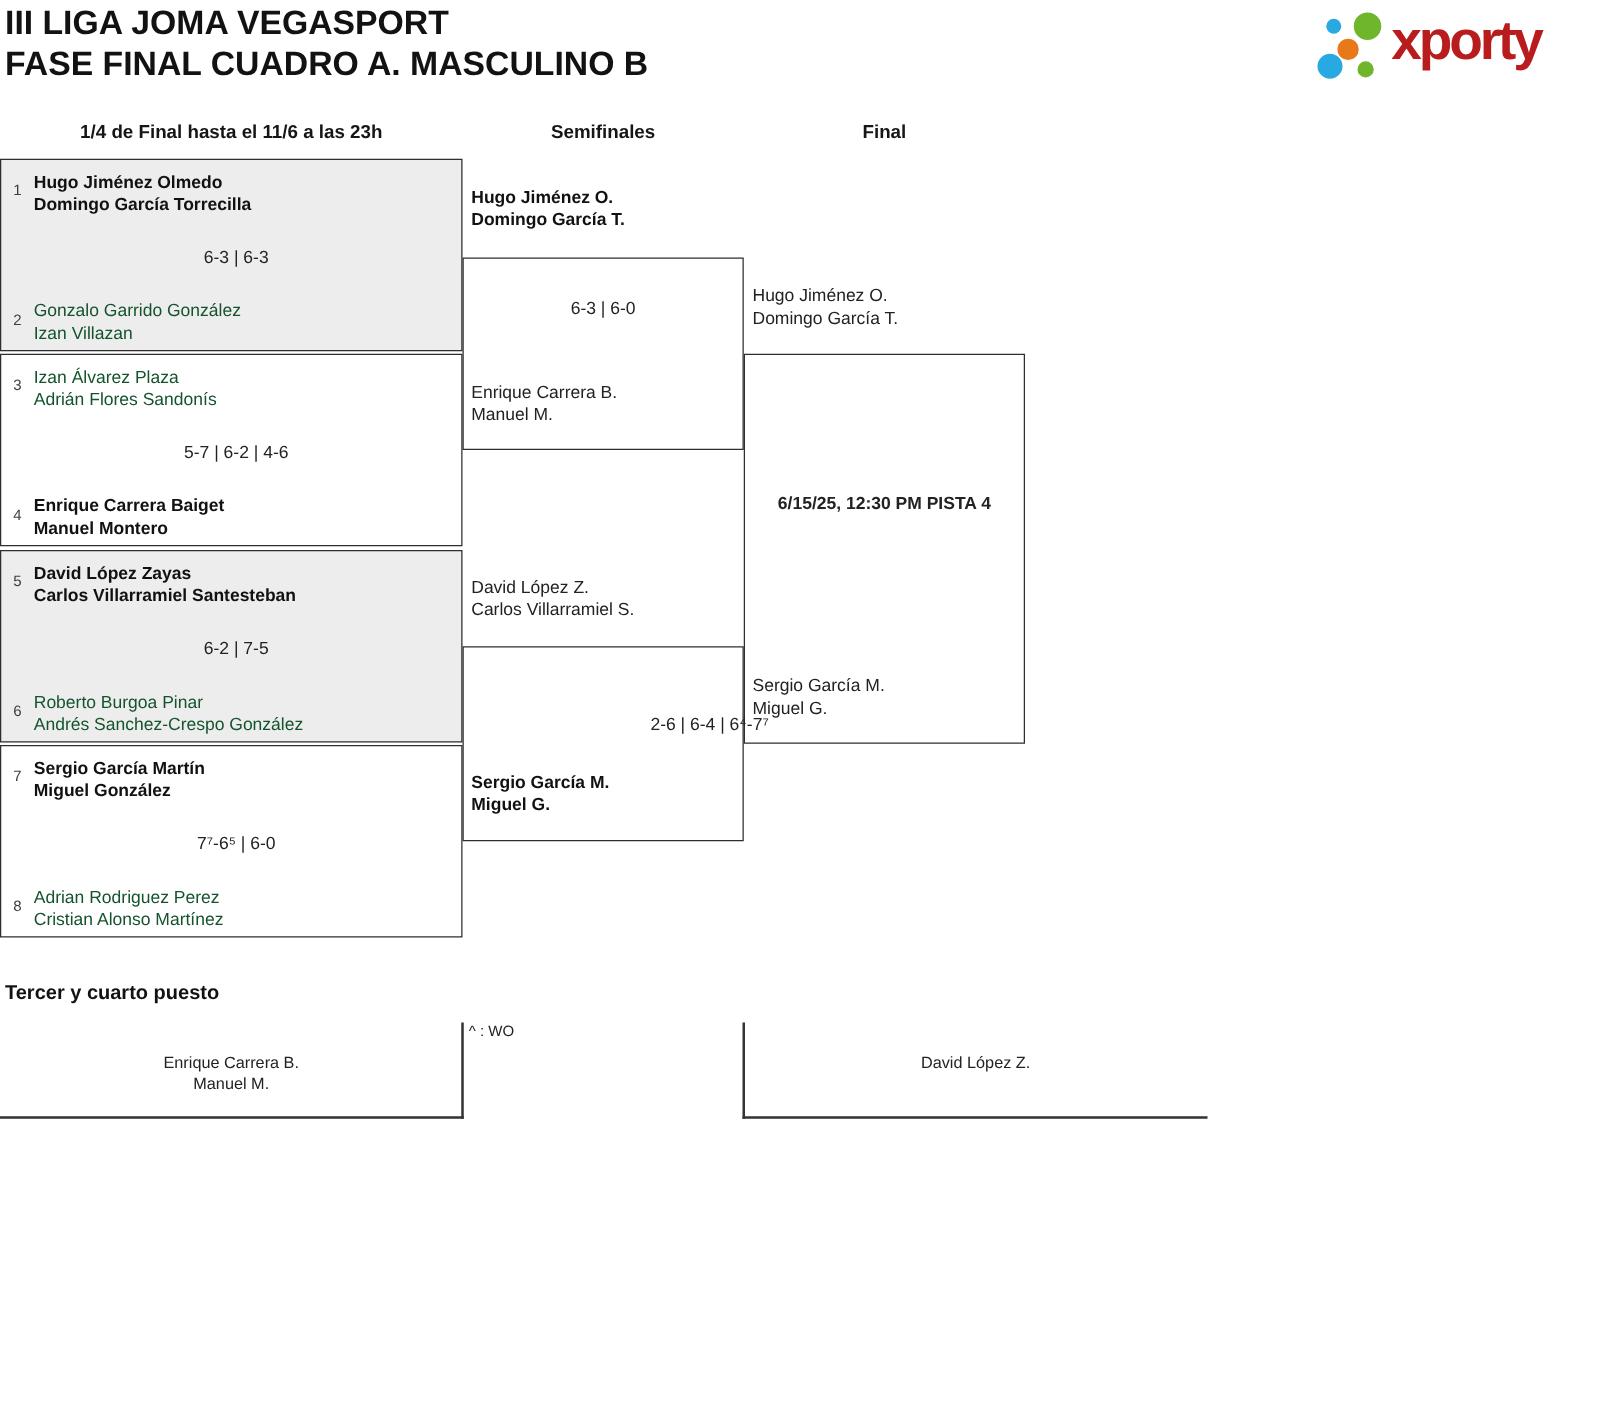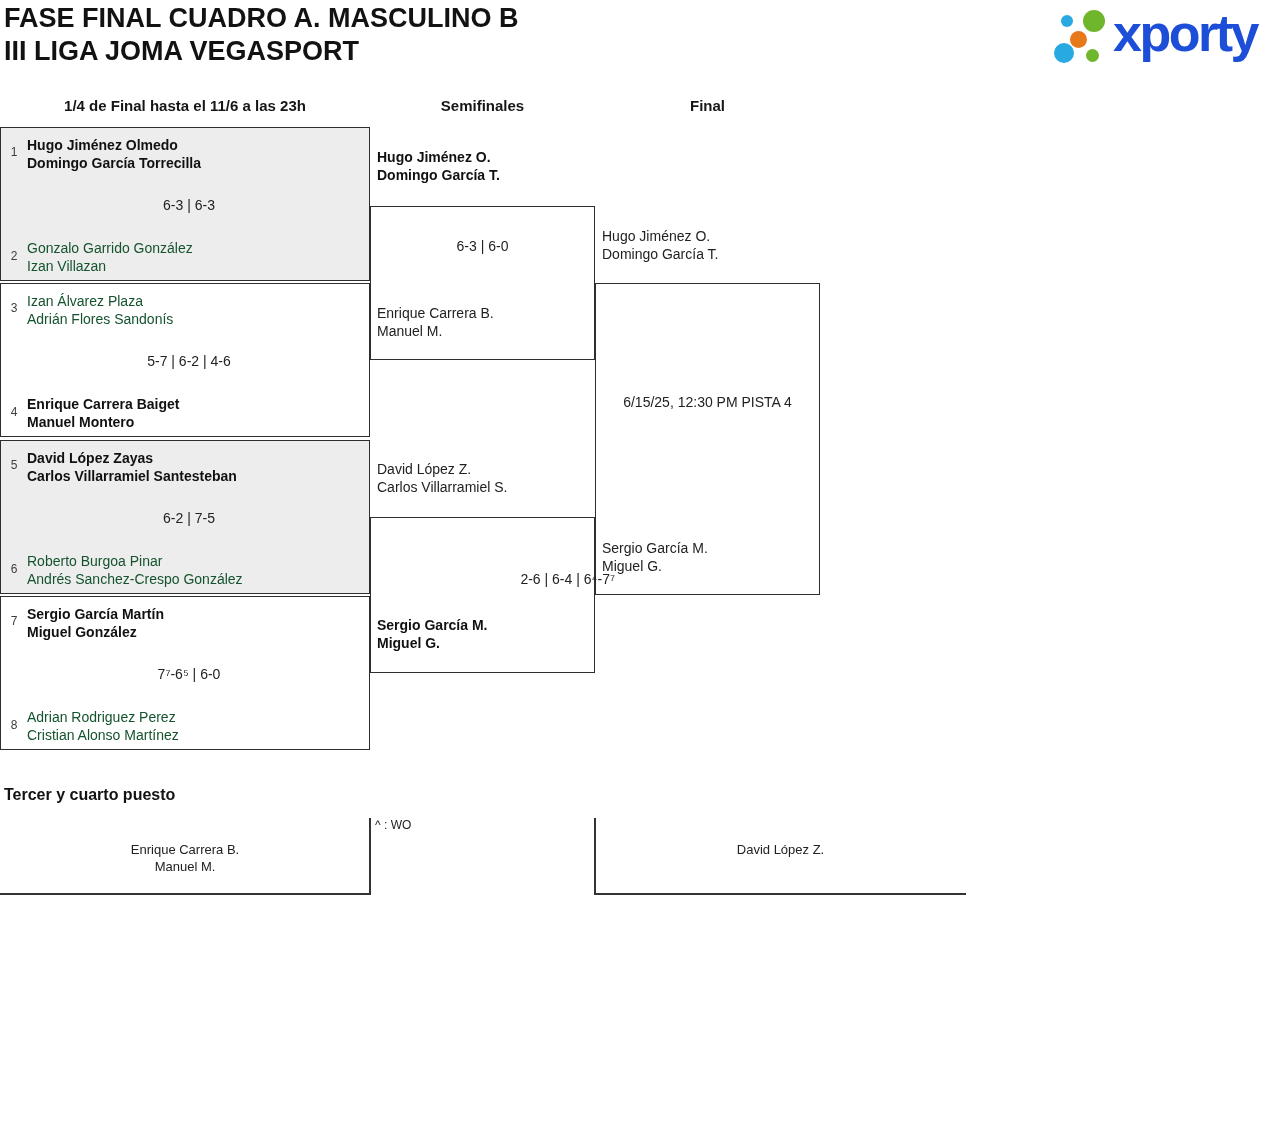--- a/index.html
+++ b/index.html
@@ -16,22 +16,22 @@
   #rh-sf { left:370px; width:225px; }
   #rh-f  { left:595px; width:225px; }
 
   
   .logo-dot { position:absolute; border-radius:50%; }
   #dot-blue-sm   { left:1061px; top:15px; width:12px; height:12px; background:#29a9e1; }
   #dot-green-lg  { left:1083px; top:10px; width:22px; height:22px; background:#70b62c; }
   #dot-orange    { left:1070px; top:31px; width:17px; height:17px; background:#e8791b; }
   #dot-blue-lg   { left:1054px; top:43px; width:20px; height:20px; background:#29a9e1; }
   #dot-green-sm  { left:1086px; top:49px; width:13px; height:13px; background:#70b62c; }
-  #logo-text { position:absolute; left:1113px; top:5px; font-size:52px; line-height:56px;
-               font-weight:700; letter-spacing:-2.5px; color:#1d4ed8; }
+  #logo-text { position:absolute; left:1113px; top:5px; font-size:44px; line-height:56px;
+               font-weight:700; letter-spacing:-2.5px; color:#b91c1c; }
 
   
   .match-box { position:absolute; box-sizing:border-box; border:1px solid #2e2e2e; }
   .qf  { left:0; width:370px; height:154px; background:#ffffff; }
   .alt { background:#ededed; }
   #qf1 { top:127px; } #qf2 { top:283px; } #qf3 { top:440px; } #qf4 { top:596px; }
   #sf1 { left:370px; top:206px; width:225px; height:154px; background:transparent; }
   #sf2 { left:370px; top:517px; width:225px; height:156px; background:transparent; }
   #final-box { left:595px; top:283px; width:225px; height:312px; background:transparent; }
 
@@ -46,21 +46,21 @@
 
   
   .label { position:absolute; font-size:14px; line-height:18px; color:#222; }
   #sf1-winner { left:377px; top:148px; font-weight:700; color:#111; }
   #sf1-score  { left:370px; width:225px; top:237px; text-align:center; }
   #sf1-loser  { left:377px; top:304px; }
   #sf2-winner { left:377px; top:460px; }
   #sf2-score  { left:370px; width:245px; top:550px; text-align:right;margin-top:20px; }
   #sf2-loser  { left:377px; top:616px; font-weight:700; color:#111; }
   #final-top    { left:602px; top:227px; }
-  #final-info   { left:595px; width:225px; top:393px; text-align:center; }
+  #final-info   { left:595px; width:225px; top:393px; text-align:center;font-weight:bold; }
   #final-bottom { left:602px; top:539px; }
 
   
   #tp-heading { position:absolute; left:4px; top:786px; font-size:16px;
                 font-weight:700; color:#121212; }
   .tp-line { position:absolute; background:#333; }
   #tp-line-left   { left:0;     top:893px; width:371px; height:2px; }
   #tp-riser-left  { left:369px; top:818px; width:2px;  height:77px; }
   #tp-riser-right { left:594px; top:818px; width:2px;  height:77px; }
   #tp-line-right  { left:594px; top:893px; width:372px; height:2px; }
@@ -69,22 +69,22 @@
              line-height:17px; color:#222; }
   #tp-left-team  { left:0;     width:370px; }
   #tp-right-team { left:595px; width:371px; }
 </style>
 </head>
 <body>
 
 <div class="page">
 
   <div class="title">
+    <div>III LIGA JOMA VEGASPORT</div>
     <div>FASE FINAL CUADRO A. MASCULINO B</div>
-    <div>III LIGA JOMA VEGASPORT</div>
   </div>
 
   <div>
     <span class="logo-dot" id="dot-blue-sm"></span>
     <span class="logo-dot" id="dot-green-lg"></span>
     <span class="logo-dot" id="dot-orange"></span>
     <span class="logo-dot" id="dot-blue-lg"></span>
     <span class="logo-dot" id="dot-green-sm"></span>
     <span id="logo-text">xporty</span>
   </div>

